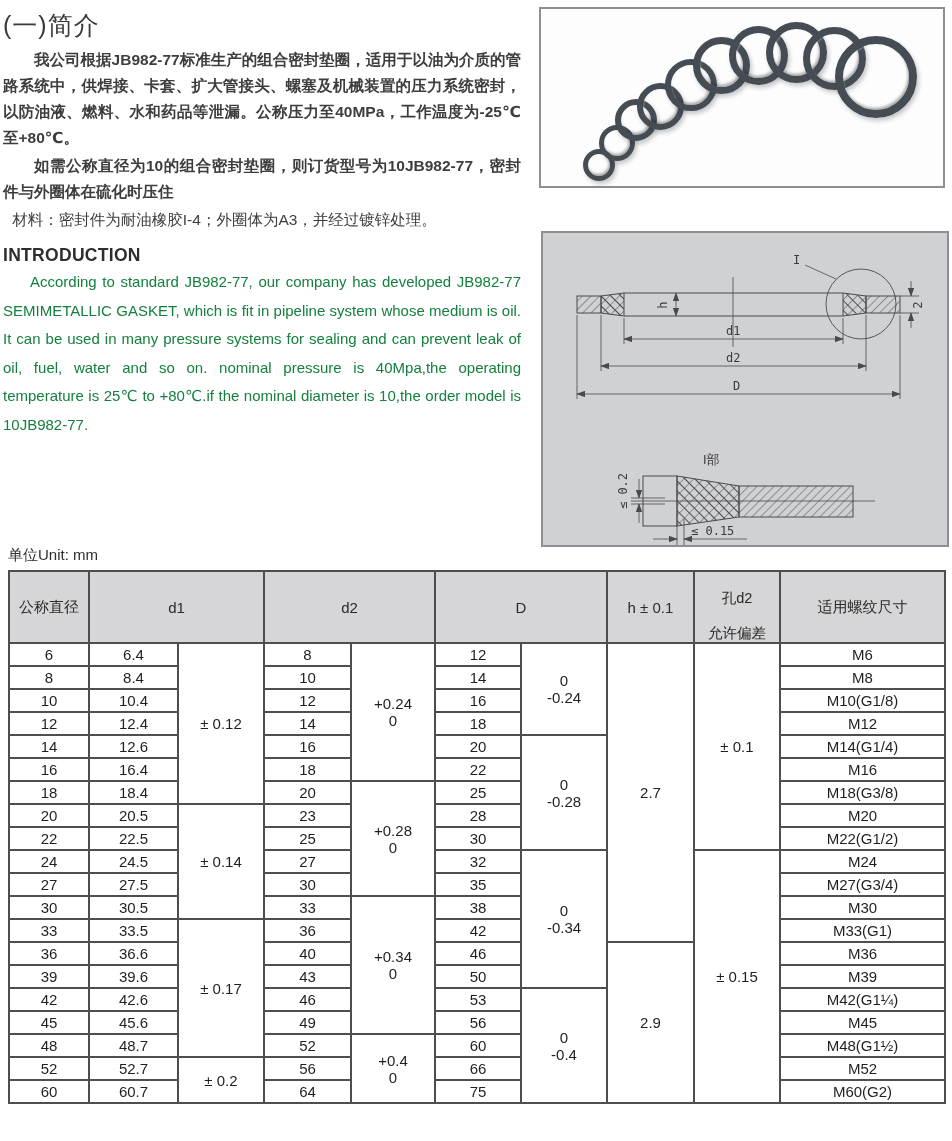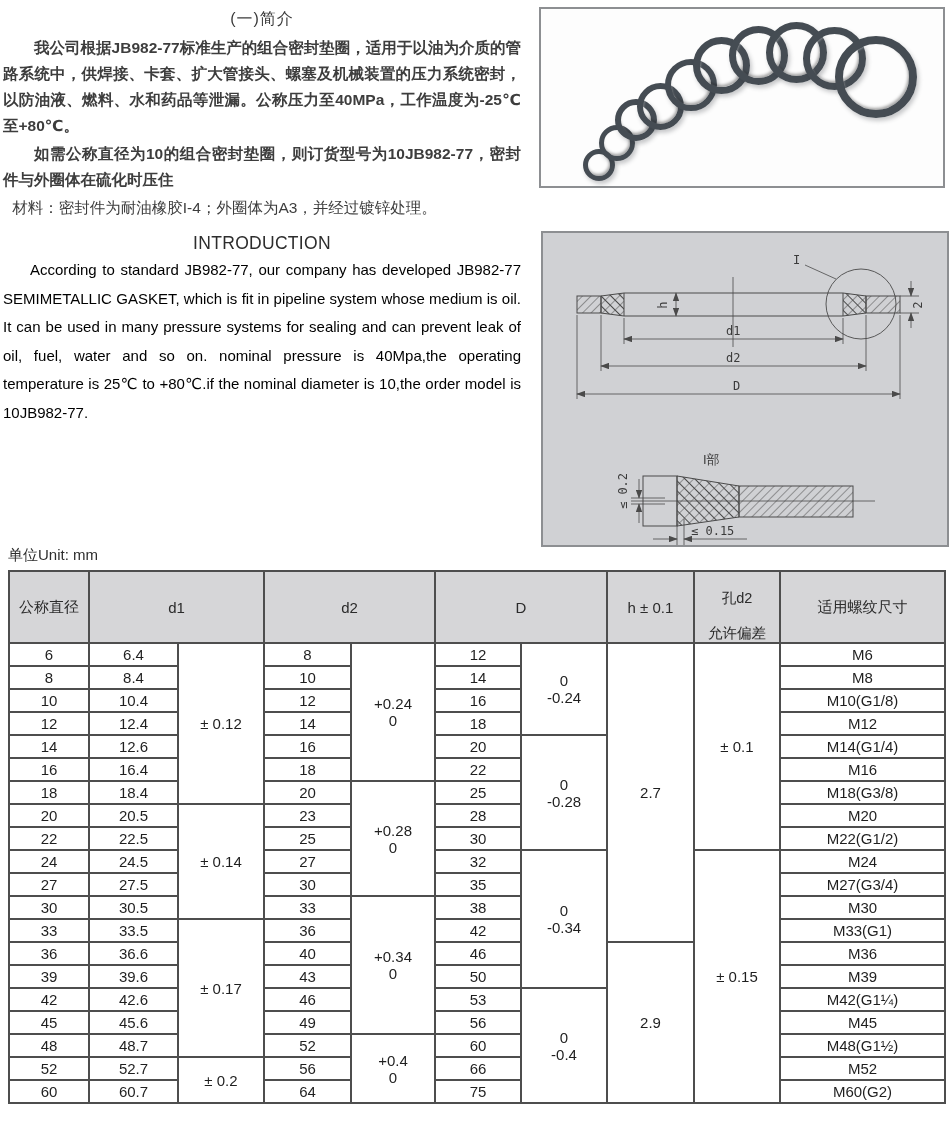--- a/index.html
+++ b/index.html
@@ -2,26 +2,26 @@
 <html><head>
 <meta charset="utf-8">
 <style>
   * { box-sizing: border-box; }
   body { margin:0; background:#ffffff; }
   .page { position:relative; width:952px; height:1141px; background:#ffffff;
           font-family:"Liberation Sans","DejaVu Sans",sans-serif; color:#3c3c3c; overflow:hidden; }
 
   
   .text-col { position:absolute; left:3px; top:0px; width:518px; }
-  .cn-head { font-size:16px; font-weight:400; margin:9px 0 5px 0; color:#3a3a3a; letter-spacing:1px;text-align:center; }
+  .cn-head { font-size:25px; font-weight:400; margin:9px 0 5px 0; color:#3a3a3a; letter-spacing:1px; }
   p.cn { font-size:15.5px; line-height:26px; margin:2px 0; text-align:justify; color:#3d3d3d; }
   .ti2 { text-indent:2em;font-weight:bold; }
   .ti05 { text-indent:0.6em; }
-  .en-head { font-size:17.5px; font-weight:400; margin:12px 0 2px 0; color:#2d2d2d; letter-spacing:.3px;text-align:center; }
-  p.en { font-size:15px; line-height:28.5px; margin:2px 0; text-align:justify; color:#000000; text-indent:1.8em; }
+  .en-head { font-size:17.5px; font-weight:700; margin:12px 0 2px 0; color:#2d2d2d; letter-spacing:.3px; }
+  p.en { font-size:15px; line-height:28.5px; margin:2px 0; text-align:justify; color:#15803d; text-indent:1.8em; }
 
   
   .photo-box { position:absolute; left:539px; top:7px; width:406px; height:181px;
                background:#fdfdfd; border:2px solid #8d8f92; }
   .ring { position:absolute; border-radius:50%; border-style:solid; border-color:#454c53;
           box-shadow: inset 1px 1px 2px rgba(255,255,255,.30), inset -1px -2px 3px rgba(0,0,0,.35), 2px 3px 4px rgba(40,45,50,.25); }
 
   
   .diagram-box { position:absolute; left:541px; top:231px; width:408px; height:316px;
                  background:#d0d1d4; border:2px solid #8d8f92; }

